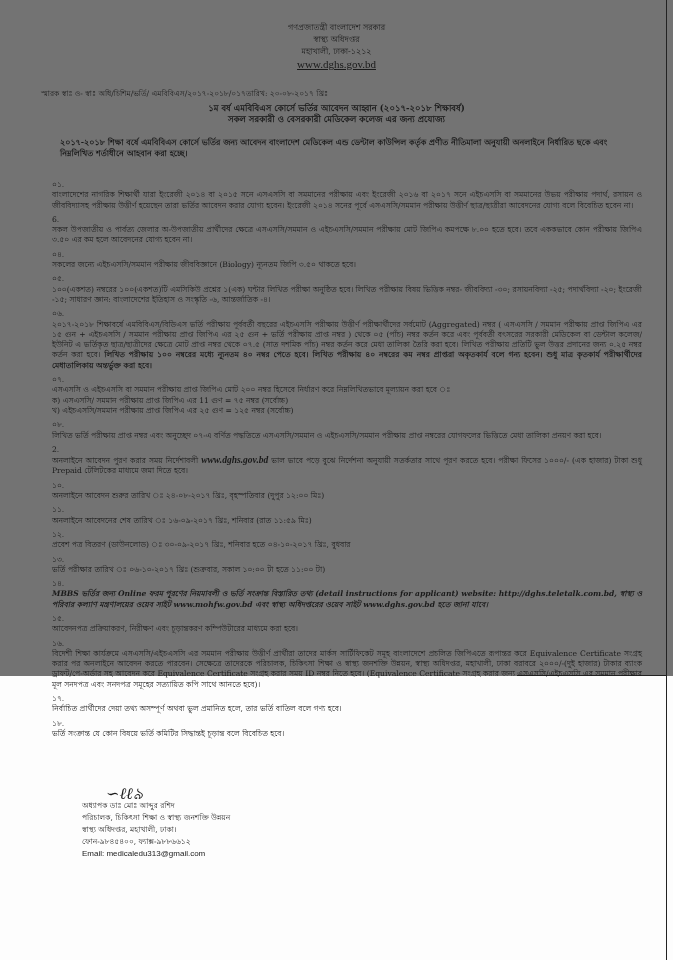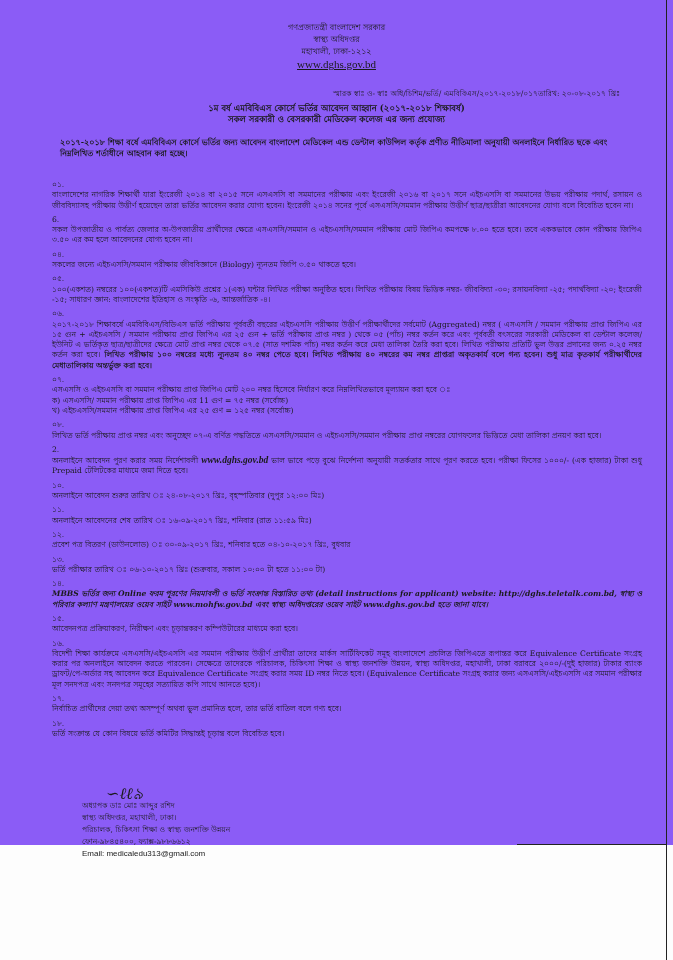--- a/index.html
+++ b/index.html
@@ -1,23 +1,23 @@
 <!DOCTYPE html>
 <html><head>
 <meta charset="utf-8">
 <style>
   html, body { margin:0; padding:0; }
   body { width:673px; height:960px; background:#fdfdfd; color:#1a1a1a;
          font-family:"DejaVu Serif", serif; position:relative; overflow:hidden; }
-  .page { position:absolute; left:0; top:0; width:673px; height:845px; background:#8b5cf6; }
+  .page { position:absolute; left:0; top:0; width:673px; height:676px; background:#737373; }
   .right-edge { position:absolute; right:6px; top:0; width:1px; height:960px; background:#222; }
   .bottom-edge { position:absolute; right:6px; bottom:0; width:150px; height:1px; background:#222; }
   .header { position:absolute; top:22px; left:0; width:673px; text-align:center; font-size:8px; line-height:12px; }
   .header .url { font-size:11px; text-decoration:underline; font-family:"Liberation Serif", serif; }
-  .memo { position:absolute; top:88px; left:50px; width:570px; font-size:7.5px; display:flex; justify-content:flex-end; }
+  .memo { position:absolute; top:88px; left:41px; width:570px; font-size:7.5px; display:flex; justify-content:flex-start; }
   .title { position:absolute; top:103px; left:0; width:673px; text-align:center; font-size:8.5px; line-height:11px; font-weight:bold; }
   .intro { position:absolute; top:137px; left:60px; width:570px; text-align:left; font-size:8px; line-height:11px; font-weight:bold; }
   .items { position:absolute; top:180px; left:52px; width:590px; font-size:7.6px; line-height:10.3px; }
   .item { display:flex; margin-bottom:4px;flex-direction:column; }
   .item .num { width:20px; flex-shrink:0; }
   .item .txt { flex:1; text-align:justify; }
   .item .txt b { font-weight:bold; }
   .sub { margin-left:0; }
   .enb { font-family:"Liberation Serif", serif; font-size:9.5px; font-weight:bold; font-style:italic; }
   .sig { position:absolute; top:788px; left:82px; width:260px; font-size:7.5px; line-height:12px; }
@@ -117,18 +117,18 @@
       </div>
       <div class="item">
         <span class="num">১৮.</span>
         <div class="txt"><span>ভর্তি সংক্রান্ত যে কোন বিষয়ে ভর্তি কমিটির সিদ্ধান্তই চূড়ান্ত বলে বিবেচিত হবে।</span></div>
       </div>
     </div>
 
   <div class="sig">
     <div class="scribble">∽ℓℓ৯</div>
     <div>অধ্যাপক ডাঃ মোঃ আব্দুর রশিদ</div>
+    <div>পরিচালক, চিকিৎসা শিক্ষা ও স্বাস্থ্য জনশক্তি উন্নয়ন</div>
     <div>স্বাস্থ্য অধিদপ্তর, মহাখালী, ঢাকা।</div>
-    <div>পরিচালক, চিকিৎসা শিক্ষা ও স্বাস্থ্য জনশক্তি উন্নয়ন</div>
     <div>ফোন-৯৮৪৫৪০০, ফ্যাক্স-৯৮৮৬৬১২</div>
     <div class="email">Email: medicaledu313@gmail.com</div>
   </div>
 </div>
 
 </body></html>

